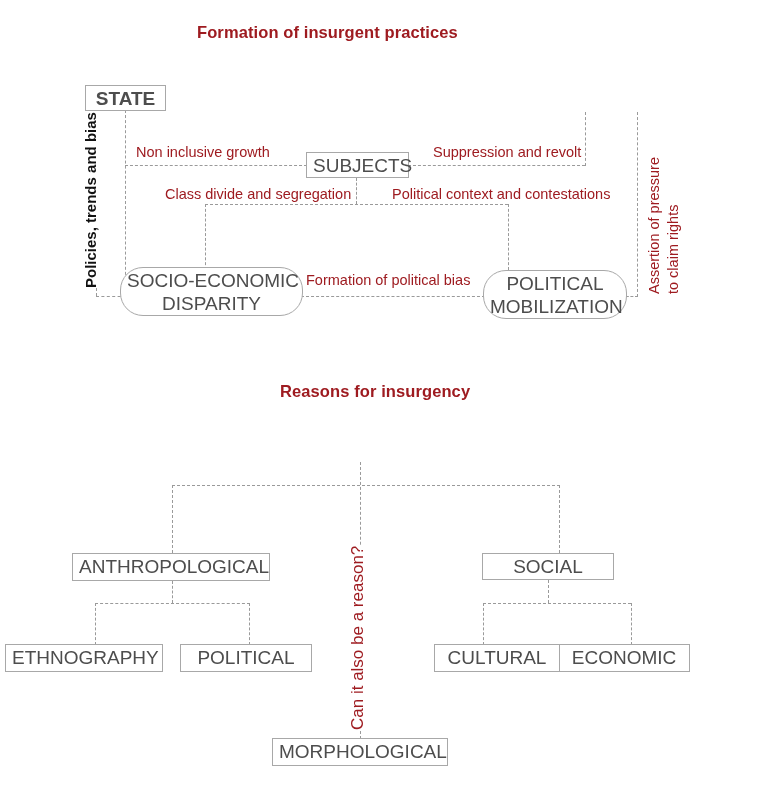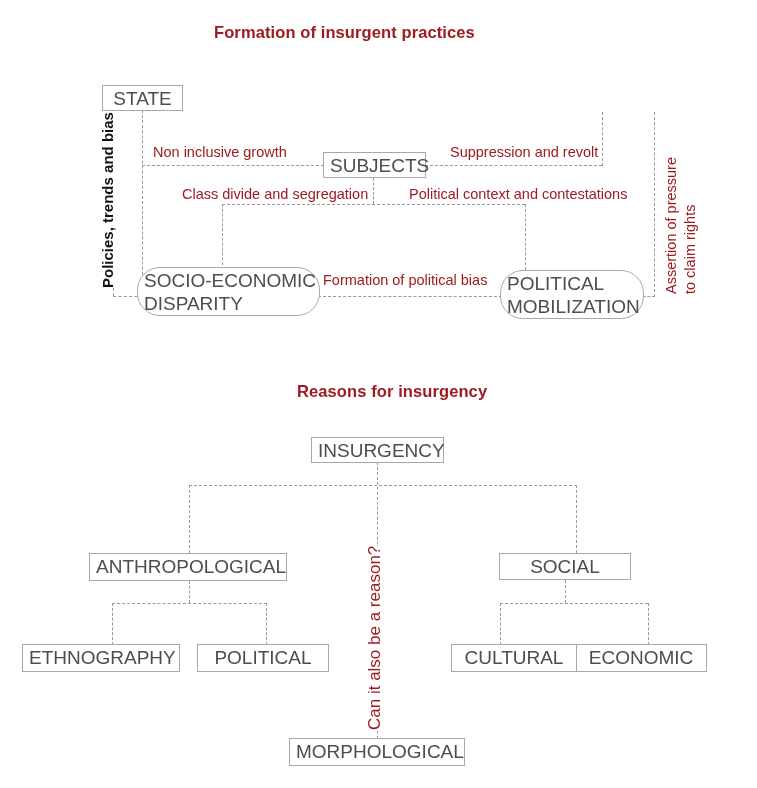--- a/index.html
+++ b/index.html
@@ -9,21 +9,21 @@
   }
   body {
     width: 757px;
     height: 788px;
     position: relative;
     font-family: "Liberation Sans", sans-serif;
     overflow: hidden;
   }
   #canvas {
     position: absolute;
-    left: 17px; top: 0;
+    left: 0; top: 0;
     width: 619px;
     height: 788px;
     padding-left: 19px;
   }
 
   
   .diagram-title {
     position: absolute;
     font-weight: bold;
     font-size: 16.5px;
@@ -41,21 +41,21 @@
     border: 1px solid #a8a8a8;
     background: #ffffff;
     color: #4d4d4d;
     font-size: 19px;
     line-height: 23px;
     padding: 1px 6px 2px 6px;
     white-space: pre;
     z-index: 5;
   }
   .node.center { text-align: center; }
-  .node.left   { text-align: left; border-radius: 23px; }
+  .node.left   { text-align: center; border-radius: 23px; }
 
   
   .hline {
     position: absolute;
     height: 0;
     border-top: 1px dashed #9a9a9a;
     z-index: 1;
   }
   .vline {
     position: absolute;
@@ -114,21 +114,21 @@
   <div class="vline" style="left:585px; top:112px; height:54px;"></div>
 
   <div class="vline" style="left:637px; top:112px; height:185px;"></div>
   <div class="hline" style="left:612px; top:296px; width:26px;"></div>
 
   <div class="vline" style="left:356px; top:178px; height:26px;"></div>
   <div class="hline" style="left:205px; top:204px; width:303px;"></div>
   <div class="vline" style="left:205px; top:204px; height:66px;"></div>
   <div class="vline" style="left:508px; top:204px; height:66px;"></div>
 
-  <div class="node center" id="n-state" style="left:85px; top:85px; width:81px; height:26px;">STATE</div>
+  <div class="node center" id="n-state" style="left:85px; top:85px; width:81px; height:26px;font-weight:bold;">STATE</div>
 
 
   <div class="node center" id="n-subjects" style="left:306px; top:152px; width:103px; height:26px;">SUBJECTS</div>
 
   <div class="node left" id="n-sed" style="left:120px; top:267px; width:183px; height:49px;">SOCIO-ECONOMIC
 DISPARITY</div>
 
   <div class="node left" id="n-pm" style="left:483px; top:270px; width:144px; height:49px;">POLITICAL
 MOBILIZATION</div>
 
@@ -159,21 +159,20 @@
   <div class="vline" style="left:172px; top:581px; height:22px;"></div>
   <div class="hline" style="left:95px; top:603px; width:155px;"></div>
   <div class="vline" style="left:95px; top:603px; height:42px;"></div>
   <div class="vline" style="left:249px; top:603px; height:42px;"></div>
 
   <div class="vline" style="left:548px; top:580px; height:23px;"></div>
   <div class="hline" style="left:483px; top:603px; width:148px;"></div>
   <div class="vline" style="left:483px; top:603px; height:42px;"></div>
   <div class="vline" style="left:631px; top:603px; height:42px;"></div>
 
-  <div class="node center" id="n-insurgency" style="left:294px; top:437px; width:133px; height:26px;">INSURGENCY</div>
 
   <div class="node center" id="n-social" style="left:482px; top:553px; width:132px; height:27px;">SOCIAL</div>
 
   <div class="node center" id="n-anthro" style="left:72px; top:553px; width:198px; height:28px;">ANTHROPOLOGICAL</div>
 
   <div class="node center" id="n-ethno" style="left:5px; top:644px; width:158px; height:28px;">ETHNOGRAPHY</div>
 
   <div class="node center" id="n-pol" style="left:180px; top:644px; width:132px; height:28px;">POLITICAL</div>
 
   <div class="node center" id="n-econ" style="left:558px; top:644px; width:132px; height:28px;">ECONOMIC</div>

